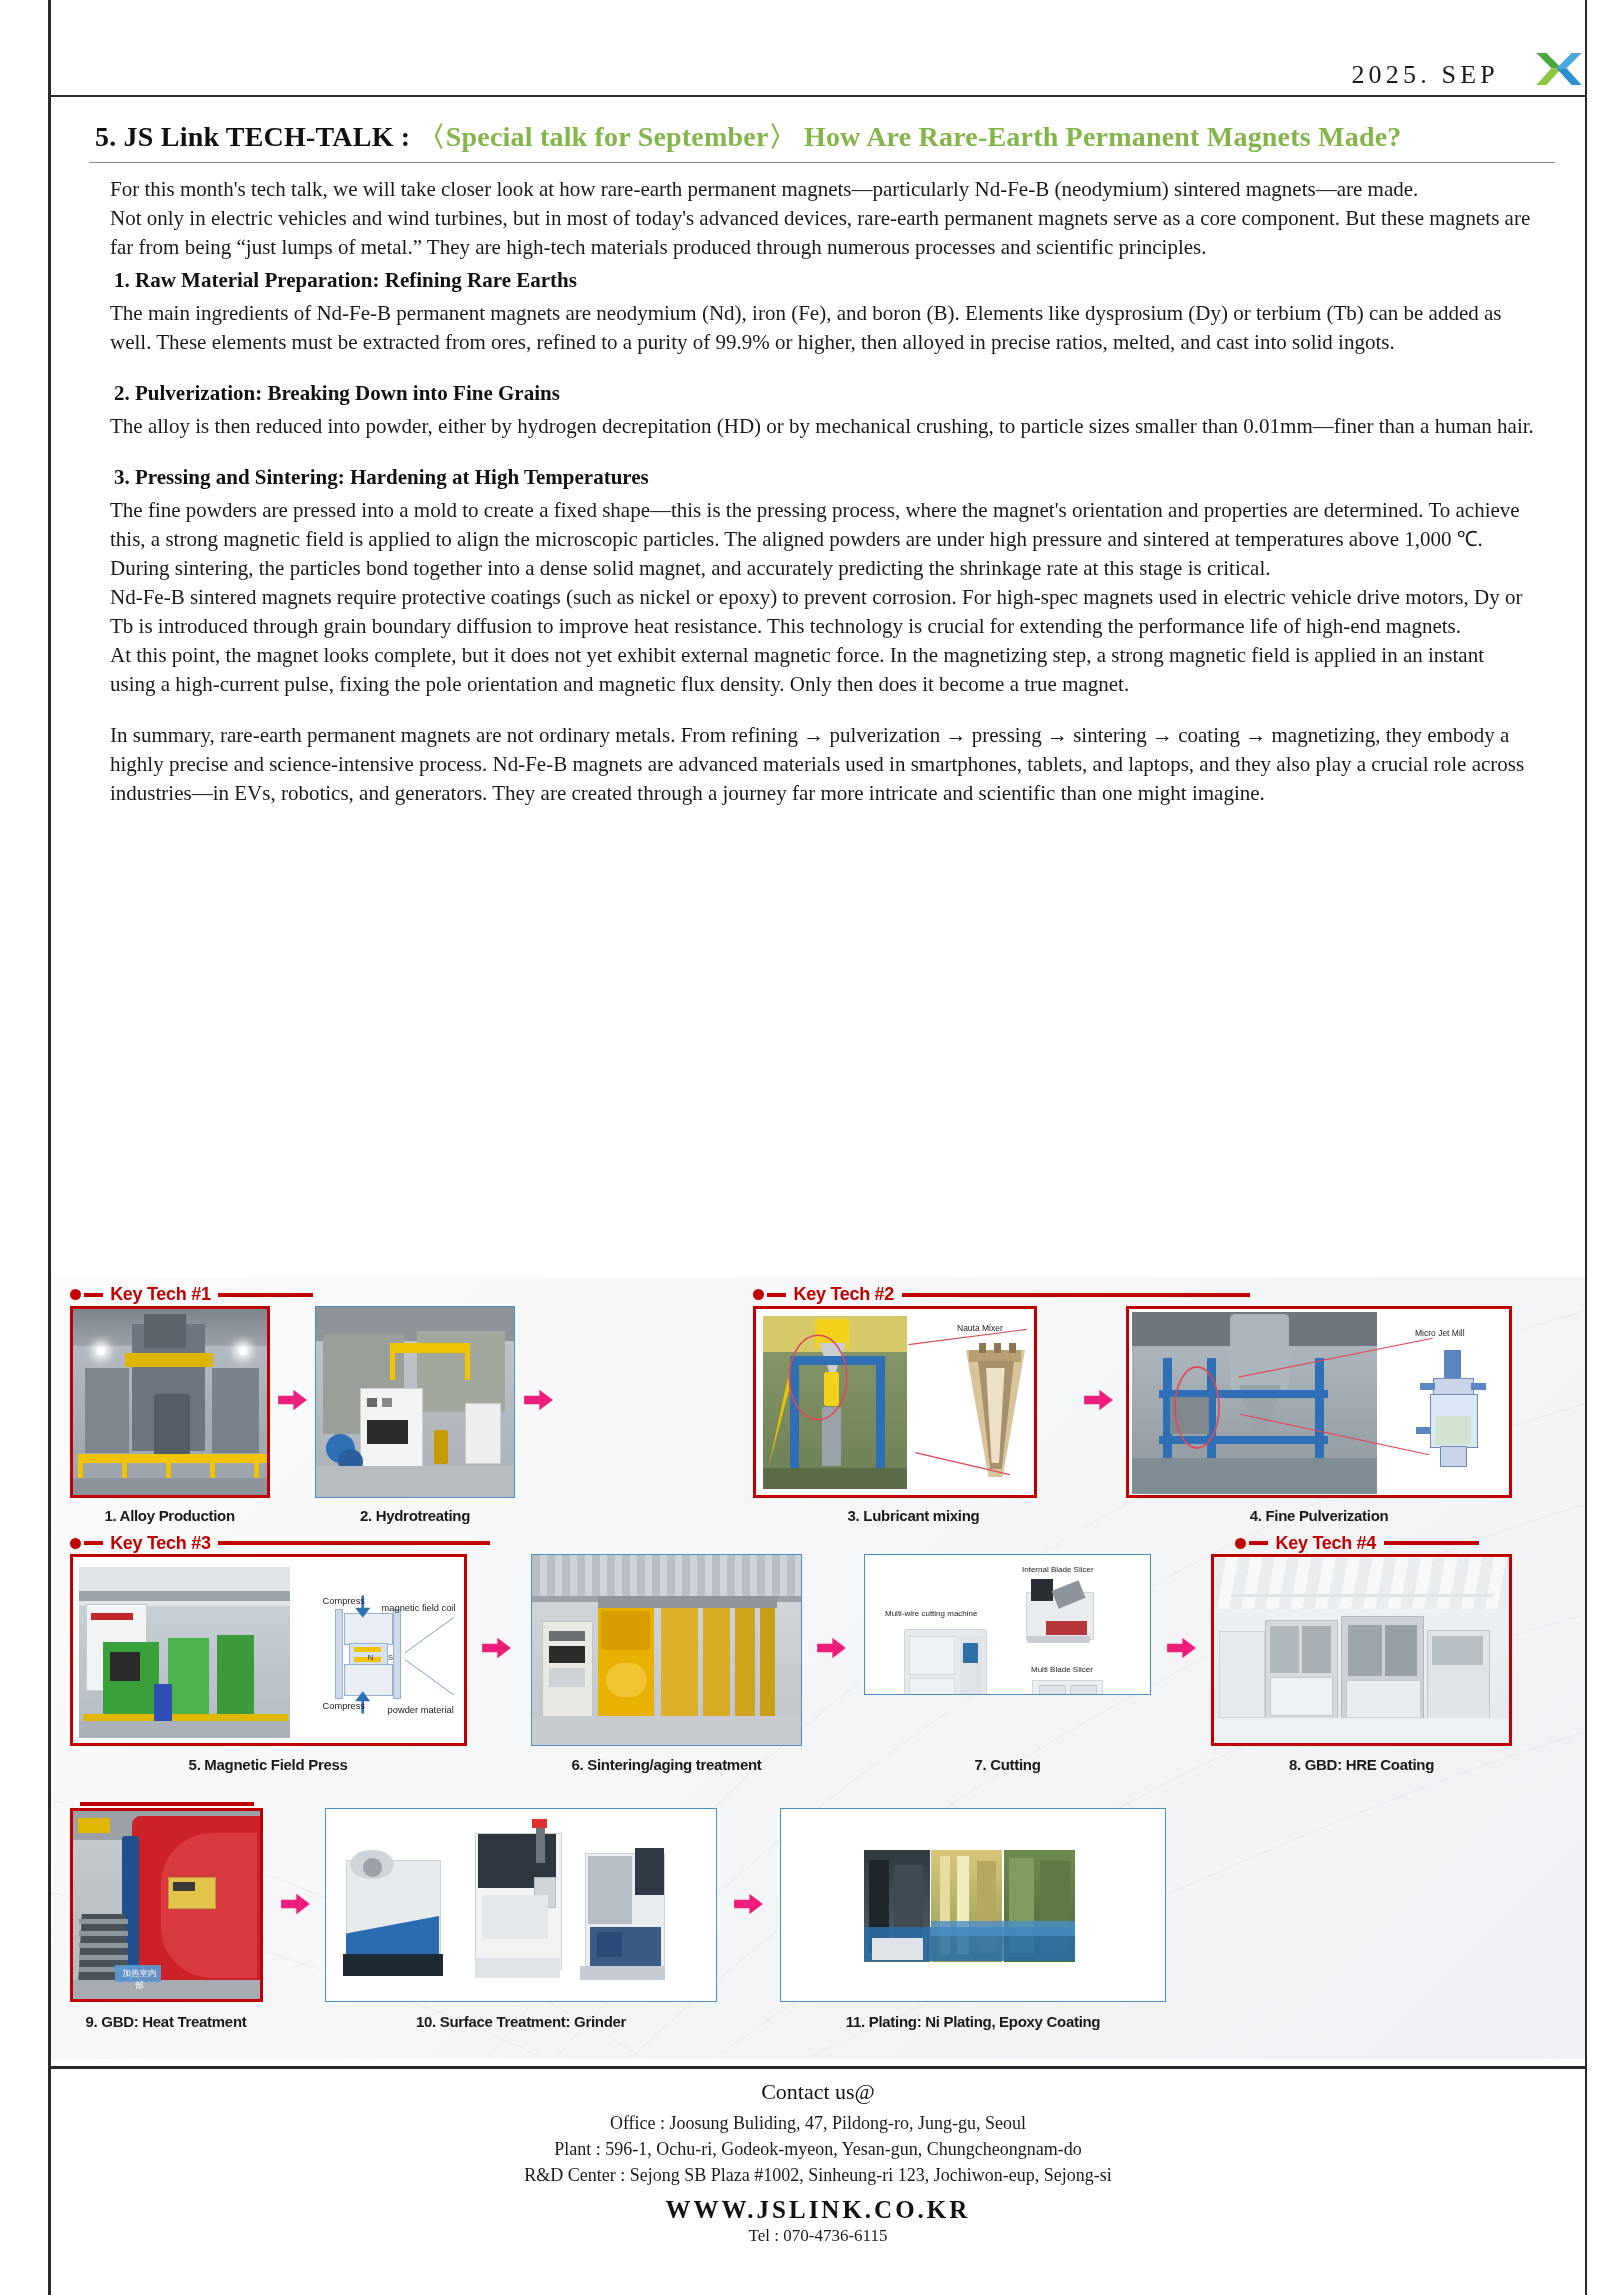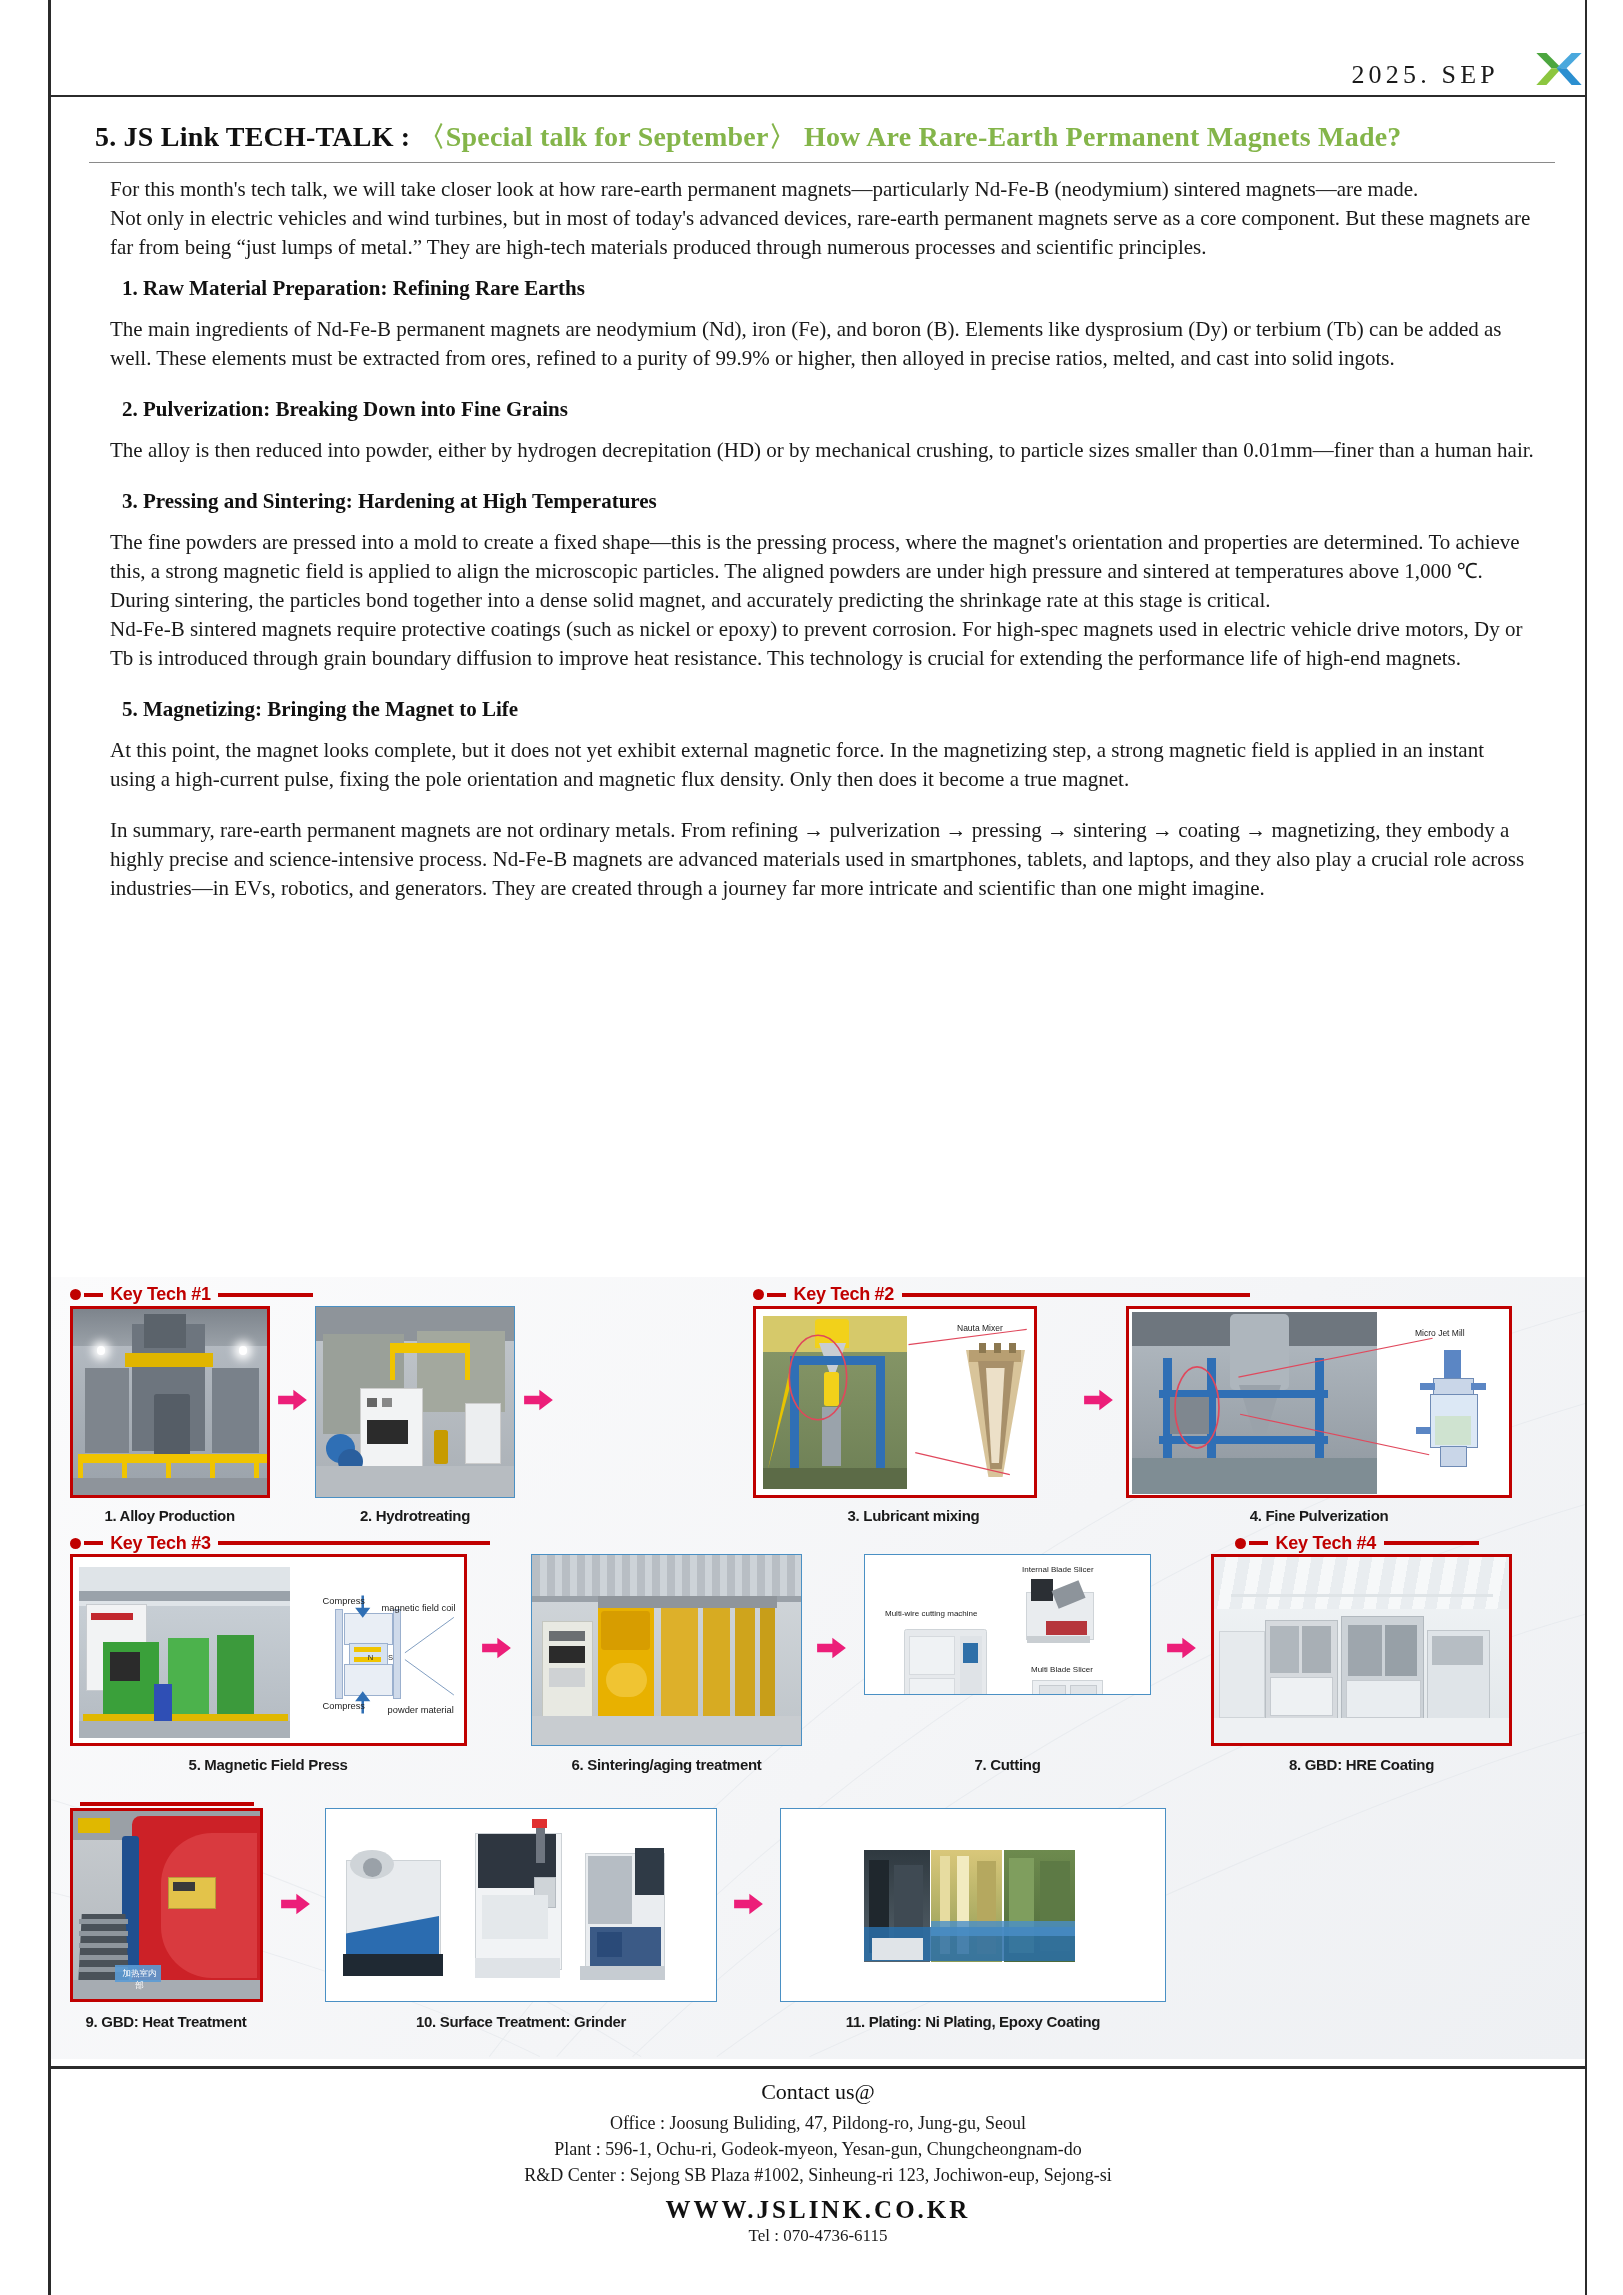--- a/index.html
+++ b/index.html
@@ -43,21 +43,21 @@
   .title-rule { margin:7.6px 68px 0 89px; height:1.7px; background:#8a8a8a; }
 
   
   .body-wrap { padding:12px 89px 0 110px; }
   p.para {
     font-size:21px; line-height:29px; margin:0 0 0 0;
     text-align:left; color:#1a1a1a;
   }
   p.gap { margin-top:22px; }
   .sec-head {
-    font-size:21px; line-height:29px; font-weight:700; margin:12px; color:#111;
+    font-size:21px; line-height:29px; font-weight:700; margin:4px; color:#111;
   }
 
   
   .diagram {
     position:absolute; left:51px; right:38px; top:1277px; height:782px;
     background:linear-gradient(135deg,#fbfbfc 0%,#f4f5f7 55%,#eef0f3 100%);
     overflow:hidden;
   }
   .diagram .swirl { position:absolute; inset:0; opacity:.5; }
 
@@ -132,21 +132,20 @@
     <p class="para">The main ingredients of Nd-Fe-B permanent magnets are neodymium (Nd), iron (Fe), and boron (B). Elements like dysprosium (Dy) or terbium (Tb) can be added as well. These elements must be extracted from ores, refined to a purity of 99.9% or higher, then alloyed in precise ratios, melted, and cast into solid ingots.</p>
 
     <p class="sec-head gap">2. Pulverization: Breaking Down into Fine Grains</p>
     <p class="para">The alloy is then reduced into powder, either by hydrogen decrepitation (HD) or by mechanical crushing, to particle sizes smaller than 0.01mm—finer than a human hair.</p>
 
     <p class="sec-head gap">3. Pressing and Sintering: Hardening at High Temperatures</p>
     <p class="para">The fine powders are pressed into a mold to create a fixed shape—this is the pressing process, where the magnet's orientation and properties are determined. To achieve this, a strong magnetic field is applied to align the microscopic particles. The aligned powders are under high pressure and sintered at temperatures above 1,000 ℃. During sintering, the particles bond together into a dense solid magnet, and accurately predicting the shrinkage rate at this stage is critical.</p>
 
     <p class="para">Nd-Fe-B sintered magnets require protective coatings (such as nickel or epoxy) to prevent corrosion. For high-spec magnets used in electric vehicle drive motors, Dy or Tb is introduced through grain boundary diffusion to improve heat resistance. This technology is crucial for extending the performance life of high-end magnets.</p>
 
-    <p class="sec-head gap">5. Magnetizing: Bringing the Magnet to Life</p>
     <p class="para">At this point, the magnet looks complete, but it does not yet exhibit external magnetic force. In the magnetizing step, a strong magnetic field is applied in an instant using a high-current pulse, fixing the pole orientation and magnetic flux density. Only then does it become a true magnet.</p>
 
     <p class="para gap">In summary, rare-earth permanent magnets are not ordinary metals. From refining → pulverization → pressing → sintering → coating → magnetizing, they embody a highly precise and science-intensive process. Nd-Fe-B magnets are advanced materials used in smartphones, tablets, and laptops, and they also play a crucial role across industries—in EVs, robotics, and generators. They are created through a journey far more intricate and scientific than one might imagine.</p>
   </div>
 
   <div class="diagram">
     <svg class="swirl" viewBox="0 0 1820 925" preserveAspectRatio="none">
       <g fill="none" stroke="#dfe3e8" stroke-width="1.2">
         <path d="M1820,40 C1400,160 900,430 520,925"></path>
         <path d="M1820,150 C1420,270 960,520 600,925"></path>

